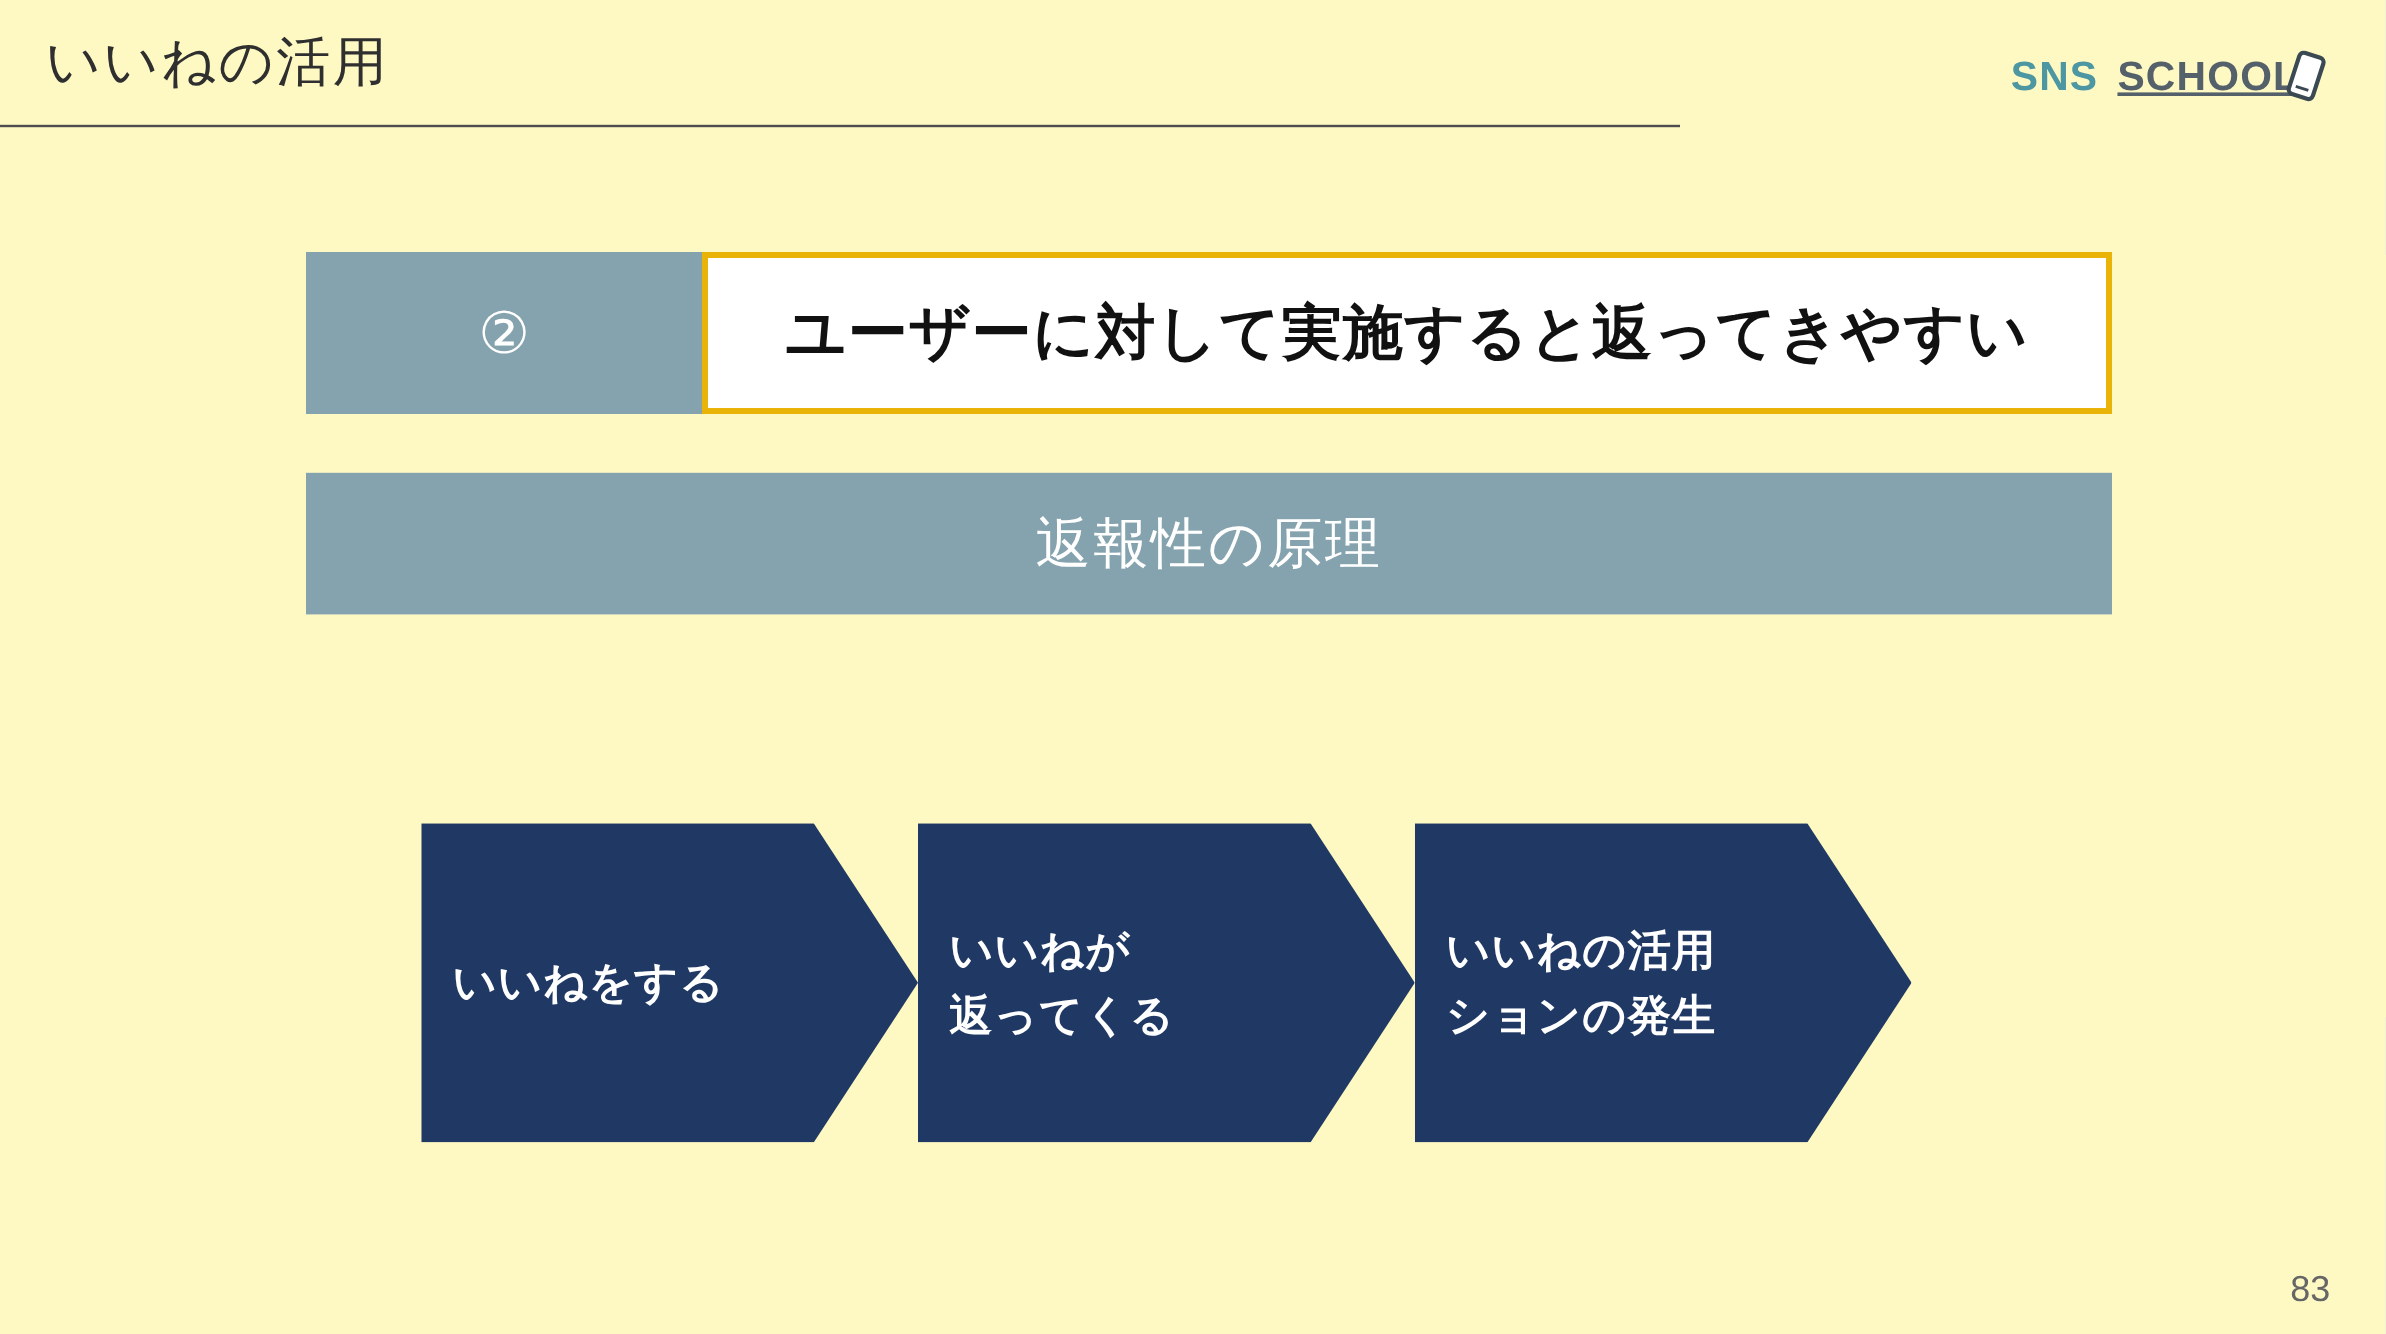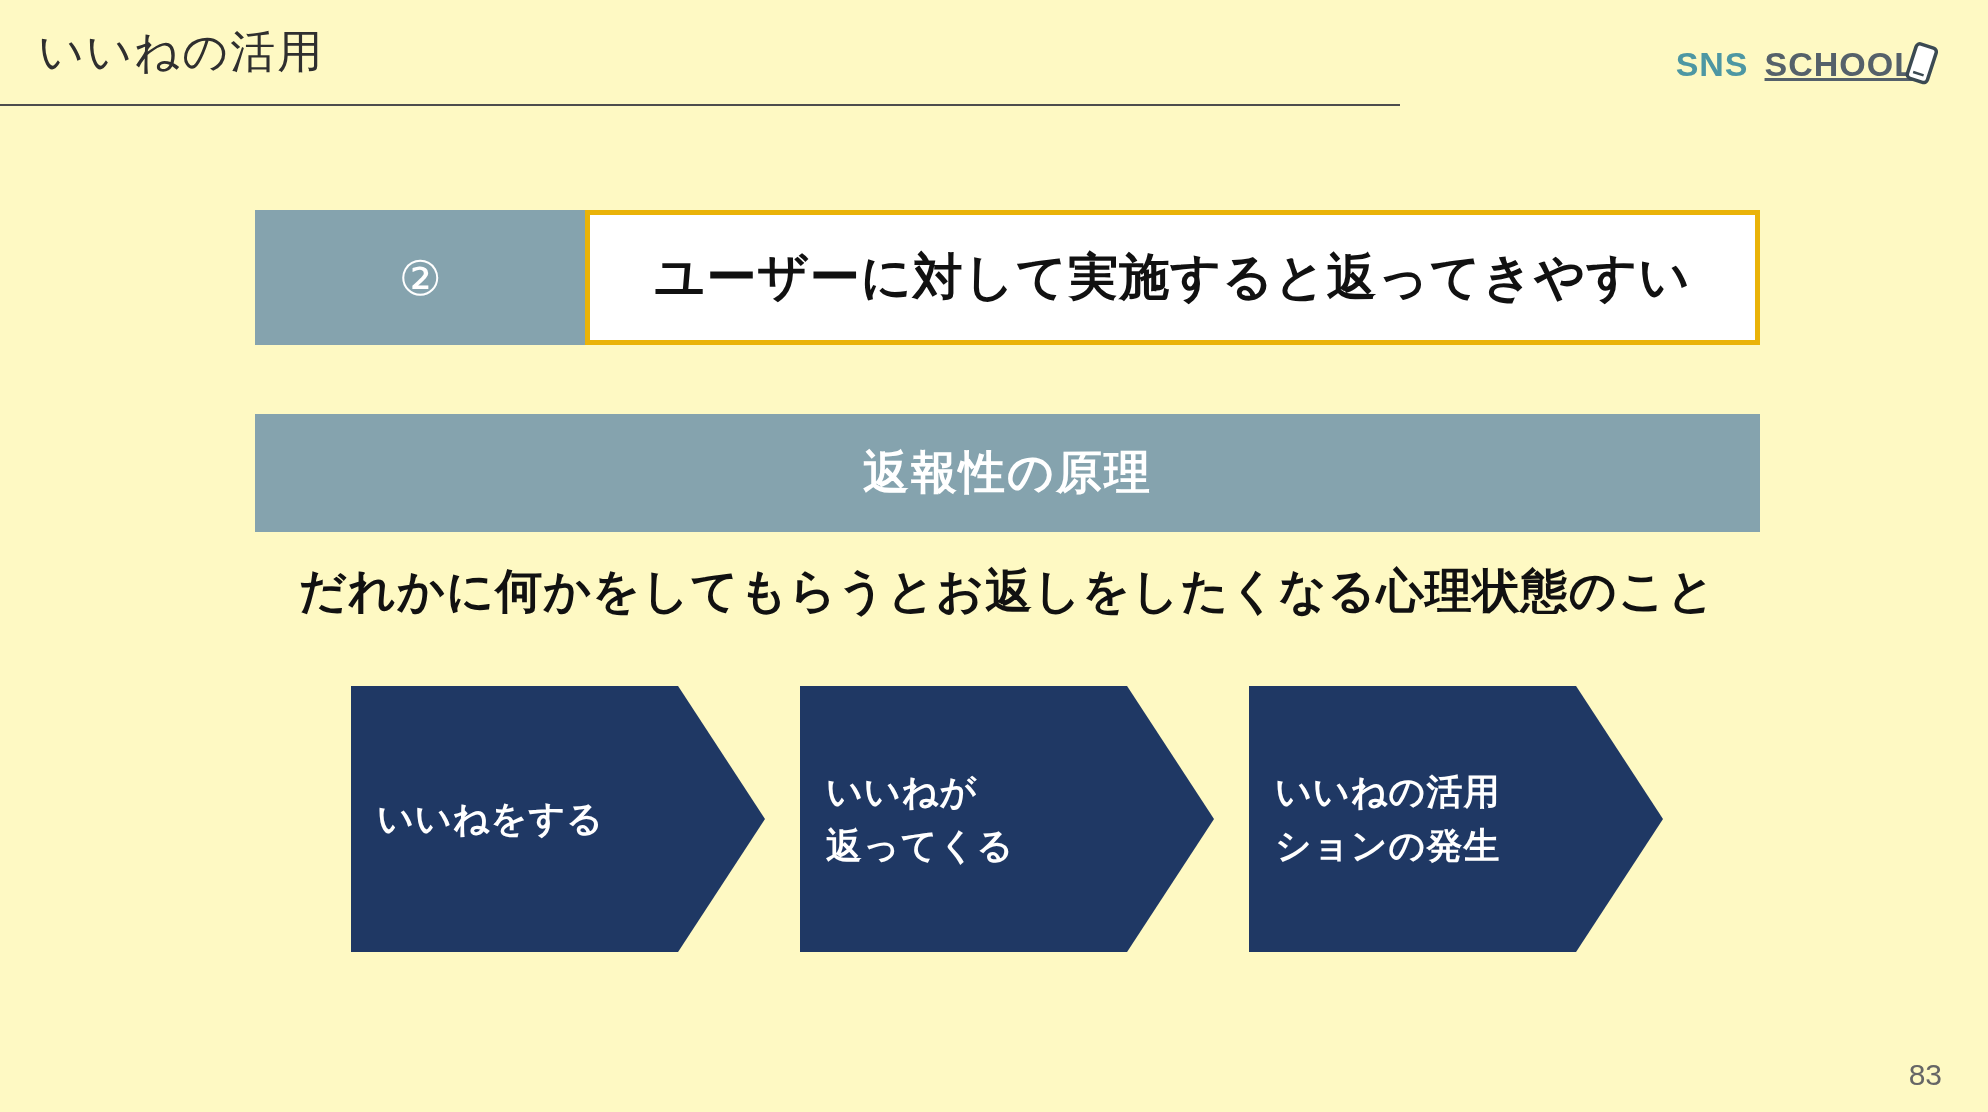--- a/index.html
+++ b/index.html
@@ -82,26 +82,25 @@
   
   .principle-bar {
     position: absolute;
     left: 255px;
     top: 394px;
     width: 1505px;
     height: 118px;
     background: var(--slate, #85a3ae);
     color: #ffffff;
     font-size: 46px;
-    font-weight: 700;
+    font-weight: 400;
     display: flex;
     align-items: center;
     justify-content: center;
     letter-spacing: 2px;
-    margin-top: 20px;
   }
 
   
   .principle-description {
     position: absolute;
     left: 255px;
     top: 560px;
     width: 1505px;
     text-align: center;
     font-size: 47px;
@@ -109,21 +108,20 @@
     color: #111111;
     letter-spacing: 1px;
   }
 
   
   .flow-row {
     position: absolute;
     left: 351px;
     top: 686px;
     display: flex;
-    gap: 35px;
   }
   .flow-step {
     width: 414px;
     height: 266px;
     background: var(--navy, #1f3864);
     clip-path: polygon(0 0, 79% 0, 100% 50%, 79% 100%, 0 100%);
     display: flex;
     align-items: center;
     padding-left: 26px;
     color: #ffffff;
@@ -164,21 +162,20 @@
     </span>
   </div>
 
   <div class="point-row">
     <div class="point-number-cell">②</div>
     <div class="point-text-cell">ユーザーに対して実施すると返ってきやすい</div>
   </div>
 
   <div class="principle-bar">返報性の原理</div>
 
-  <div class="principle-description">だれかに何かをしてもらうとお返しをしたくなる心理状態のこと</div>
 
   <div class="flow-row">
     <div class="flow-step">いいねをする</div>
     <div class="flow-step">いいねが
 返ってくる</div>
     <div class="flow-step">いいねの活用
 ションの発生</div>
   </div>
 
   <div class="page-number">83</div>

